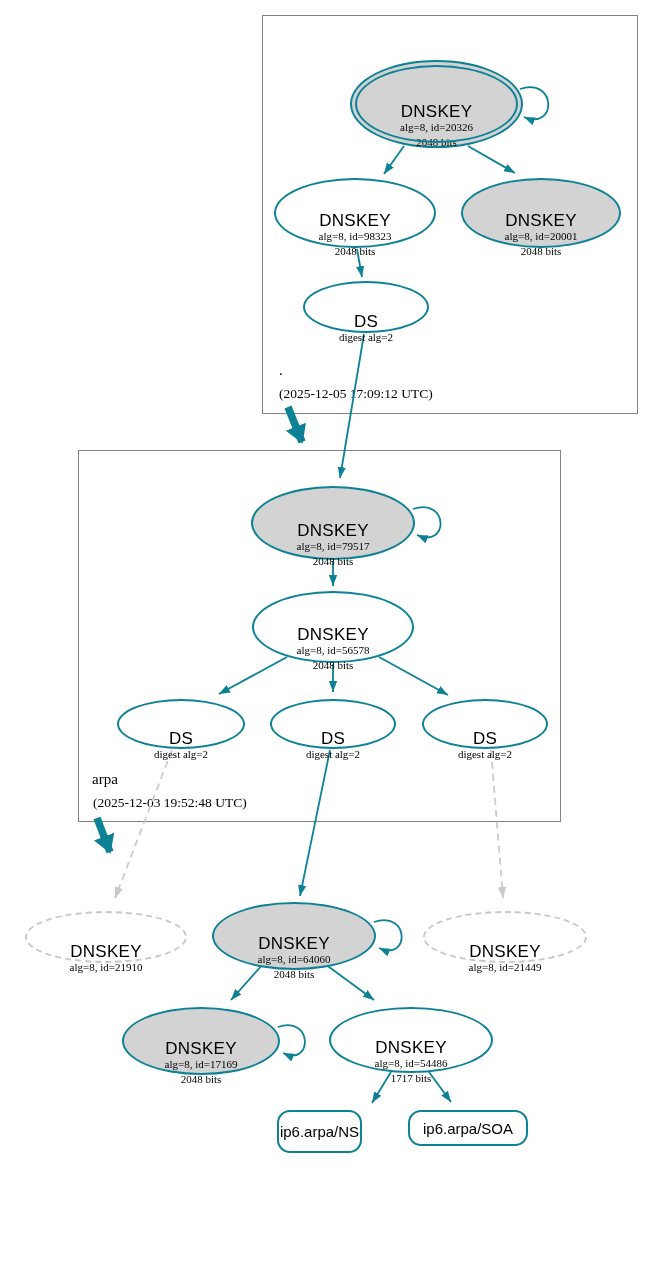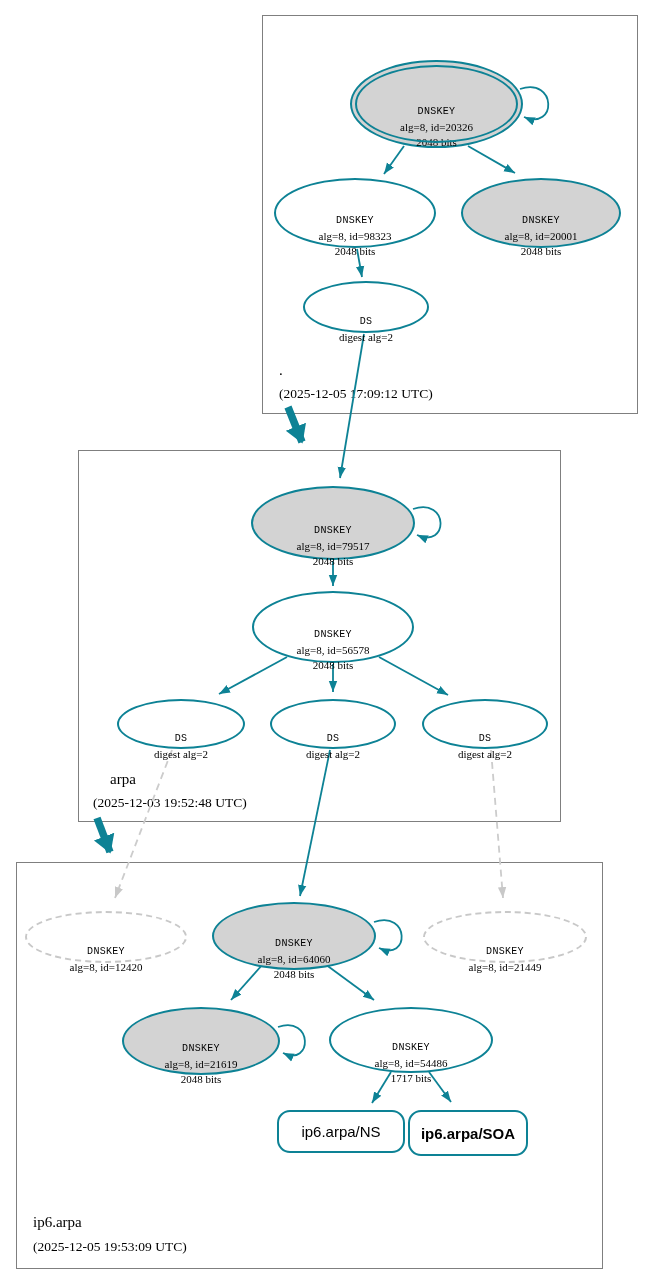--- a/index.html
+++ b/index.html
@@ -19,42 +19,38 @@
   .gray{background:#d3d3d3;}
   .dashed{border:2px dashed #c8c8c8;}
   .double .ring{
     position:absolute;left:3px;top:3px;right:3px;bottom:3px;
     border:2px solid #0d8295;border-radius:50%;pointer-events:none;
   }
   .rrset{
     border:2.5px solid #0d8295;border-radius:13px;
     font-family:"Liberation Sans",sans-serif;font-size:15px;
   }
-  .n-title{font-family:Liberation Mono, monospace;font-size:10px;line-height:17px;letter-spacing:.3px;margin-top:44px;}
+  .n-title{font-family:Liberation Sans, sans-serif;font-size:17px;line-height:17px;letter-spacing:.3px;margin-top:44px;}
   .n-detail{font-family:"Liberation Serif",serif;font-size:11px;line-height:15px;}
 </style>
 </head>
 <body>
 
 <div class="canvas">
 
   <div class="zone" style="left:262px;top:15px;width:374px;height:397px;">
     <div class="zone-name" style="left:16px;bottom:34px;">.</div>
     <div class="zone-ts" style="left:16px;bottom:11px;">(2025-12-05 17:09:12 UTC)</div>
   </div>
 
   <div class="zone" style="left:78px;top:450px;width:481px;height:370px;">
-    <div class="zone-name" style="left:31px;bottom:33px;">arpa</div>
+    <div class="zone-name" style="left:13px;bottom:33px;">arpa</div>
     <div class="zone-ts" style="left:14px;bottom:10px;">(2025-12-03 19:52:48 UTC)</div>
   </div>
 
-  <div class="zone" style="left:16px;top:862px;width:585px;height:405px;">
-    <div class="zone-name" style="left:16px;bottom:37px;">ip6.arpa</div>
-    <div class="zone-ts" style="left:16px;bottom:13px;">(2025-12-05 19:53:09 UTC)</div>
-  </div>
 
   <svg class="edges" width="649" height="1278" viewBox="0 0 649 1278">
     <defs>
       <marker id="ah" markerUnits="userSpaceOnUse" markerWidth="14" markerHeight="11" refX="11" refY="5" orient="auto">
         <path d="M0,0.8 L11,5 L0,9.2 Z" fill="#0d8295"></path>
       </marker>
       <marker id="ahg" markerUnits="userSpaceOnUse" markerWidth="14" markerHeight="11" refX="11" refY="5" orient="auto">
         <path d="M0,0.8 L11,5 L0,9.2 Z" fill="#c8c8c8"></path>
       </marker>
       <marker id="ahb" markerUnits="strokeWidth" markerWidth="3.4" markerHeight="3.4" refX="2.2" refY="1.6" orient="auto">
@@ -133,47 +129,47 @@
     <div class="n-detail">digest alg=2</div>
   </div>
 
   <div class="node ellipse" style="left:422px;top:699px;width:126px;height:50px;">
     <div class="n-title">DS</div>
     <div class="n-detail">digest alg=2</div>
   </div>
 
   <div class="node ellipse dashed" style="left:25px;top:911px;width:162px;height:52px;">
     <div class="n-title">DNSKEY</div>
-    <div class="n-detail">alg=8, id=12420</div>
+    <div class="n-detail">alg=8, id=21910</div>
   </div>
 
   <div class="node ellipse gray" style="left:212px;top:902px;width:164px;height:68px;">
     <div class="n-title">DNSKEY</div>
     <div class="n-detail">alg=8, id=64060</div>
     <div class="n-detail">2048 bits</div>
   </div>
 
   <div class="node ellipse dashed" style="left:423px;top:911px;width:164px;height:52px;">
     <div class="n-title">DNSKEY</div>
     <div class="n-detail">alg=8, id=21449</div>
   </div>
 
   <div class="node ellipse gray" style="left:122px;top:1007px;width:158px;height:68px;">
     <div class="n-title">DNSKEY</div>
-    <div class="n-detail">alg=8, id=21619</div>
+    <div class="n-detail">alg=8, id=17169</div>
     <div class="n-detail">2048 bits</div>
   </div>
 
   <div class="node ellipse" style="left:329px;top:1007px;width:164px;height:66px;">
     <div class="n-title">DNSKEY</div>
     <div class="n-detail">alg=8, id=54486</div>
     <div class="n-detail">1717 bits</div>
   </div>
 
-  <div class="node rrset" style="left:277px;top:1110px;width:128px;height:43px;">
+  <div class="node rrset" style="left:277px;top:1110px;width:85px;height:43px;">
     <div>ip6.arpa/NS</div>
   </div>
 
-  <div class="node rrset" style="left:408px;top:1110px;width:120px;height:46px;font-weight:bold;">
+  <div class="node rrset" style="left:408px;top:1110px;width:120px;height:36px;">
     <div>ip6.arpa/SOA</div>
   </div>
 
 </div>
 
 </body></html>

